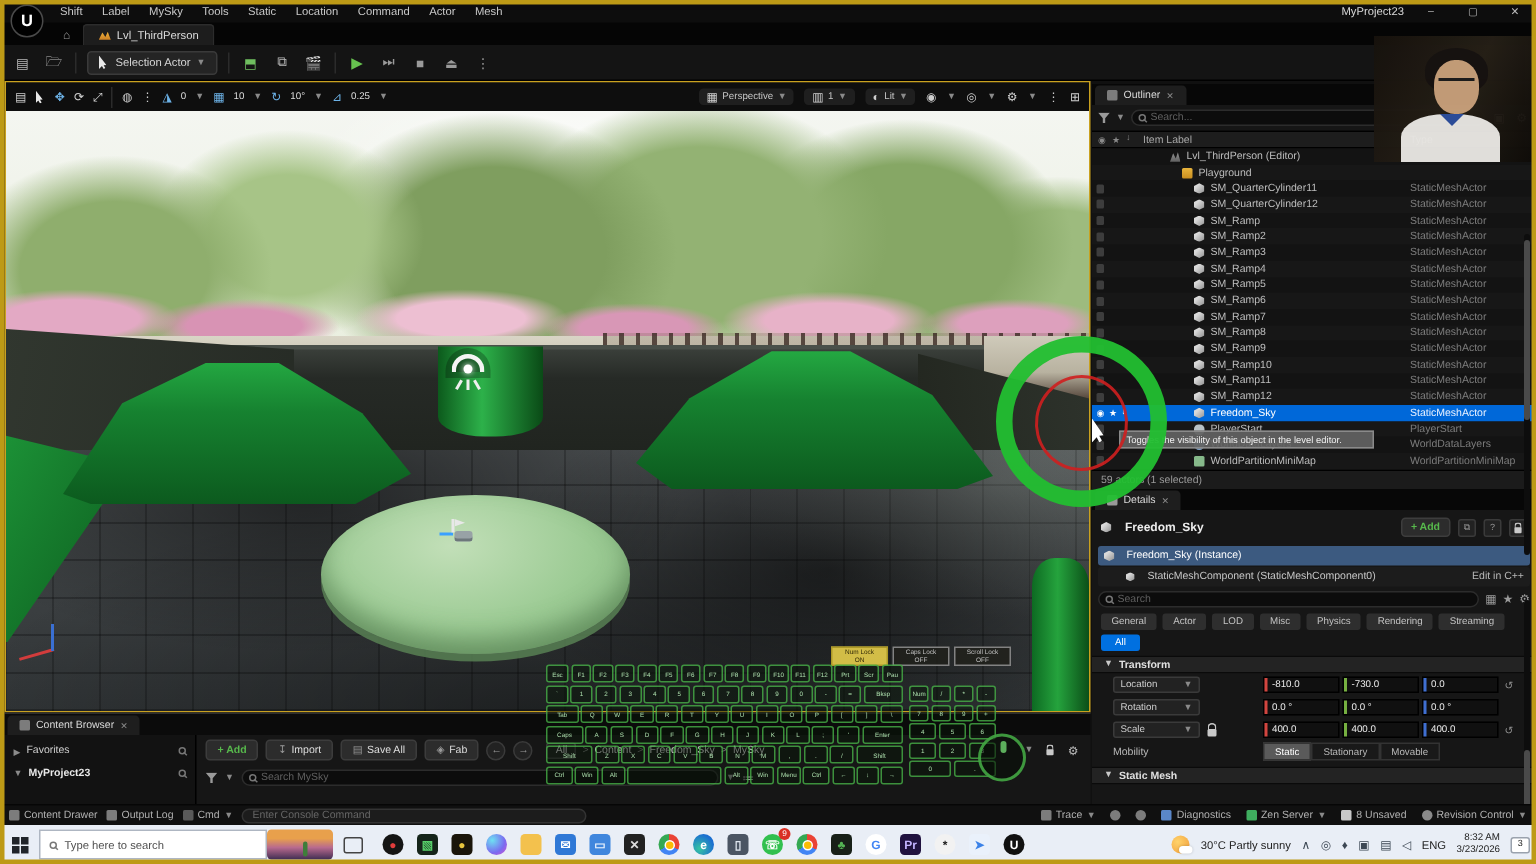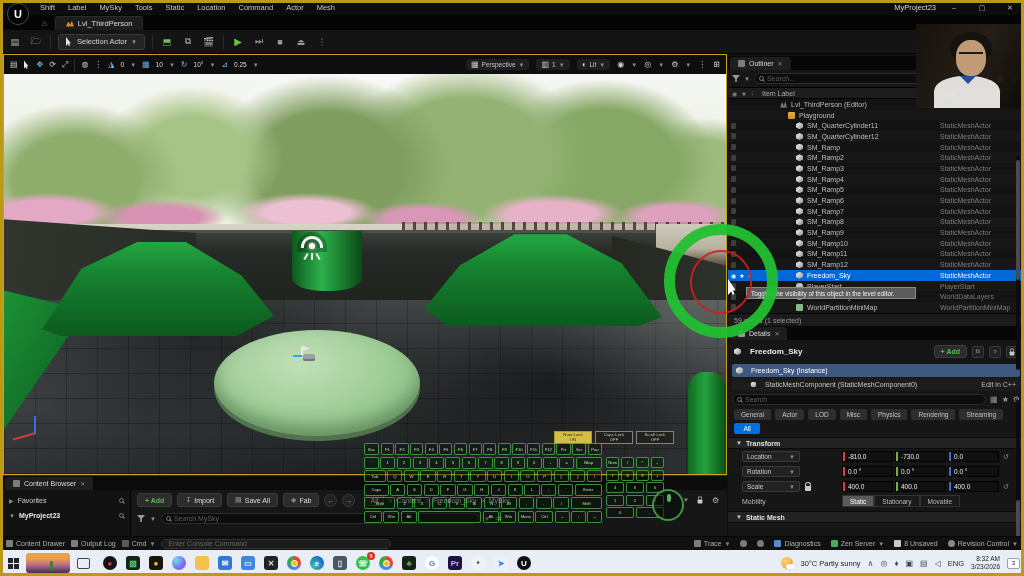--- a/index.html
+++ b/index.html
@@ -777,20 +777,24 @@
           <span>Revision Control</span>
           <span class="chev">▼</span>
         </div>
     </div>
   </div>
 
   <div class="a taskbar">
     <div class="startbtn">
         <span class="winlogo"></span>
       </div>
+    <div class="wsearch">
+      <span class="mag"></span>
+      <span>Type here to search</span>
+    </div>
     <div class="deserthl"></div>
     <span class="tvico"></span>
     <div class="ticons" id="ticons">
         <div class="tic rnd" style="background: rgb(20, 20, 20); color: rgb(224, 60, 60);">●</div>
         <div class="tic" style="background: rgb(21, 36, 26); color: rgb(87, 208, 106);">▧</div>
         <div class="tic" style="background: rgb(26, 21, 10); color: rgb(232, 197, 62);">●</div>
         <div class="tic rnd g1"></div>
         <div class="tic" style="background: rgb(243, 193, 77);"></div>
         <div class="tic" style="background: rgb(47, 120, 214); color: rgb(255, 255, 255);">✉</div>
         <div class="tic" style="background: rgb(63, 134, 221); color: rgb(232, 241, 252);">▭</div>

